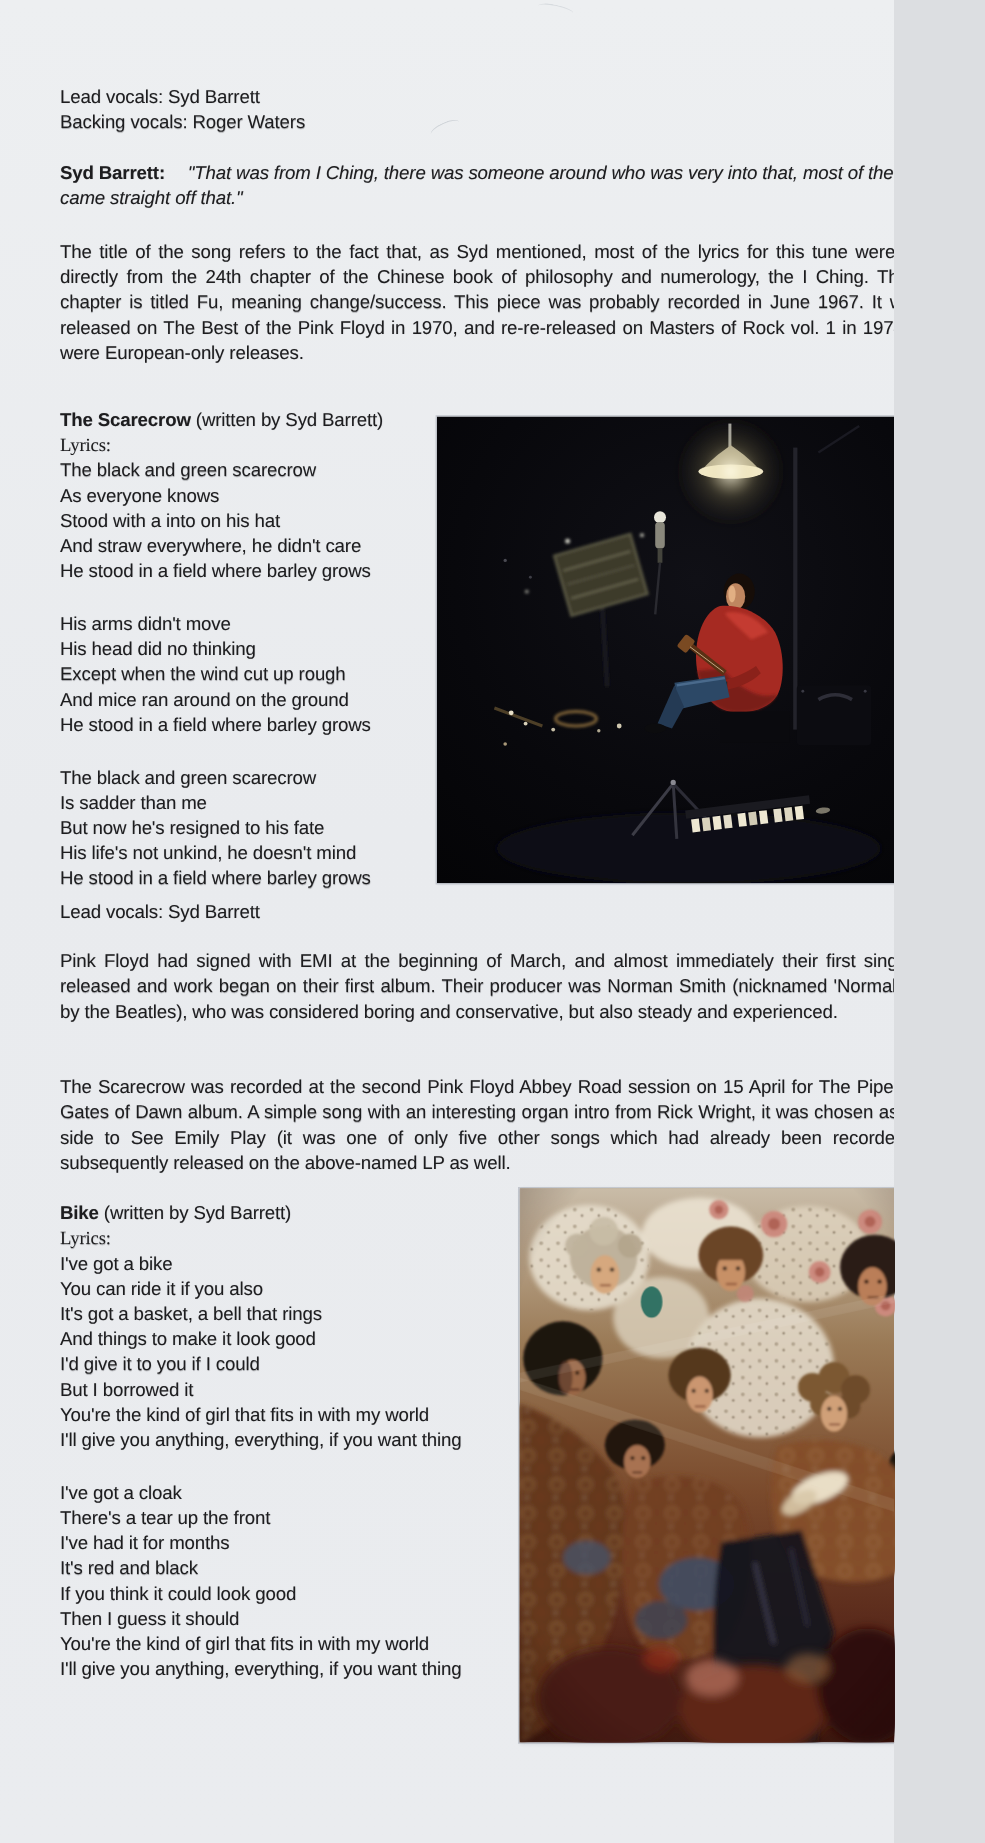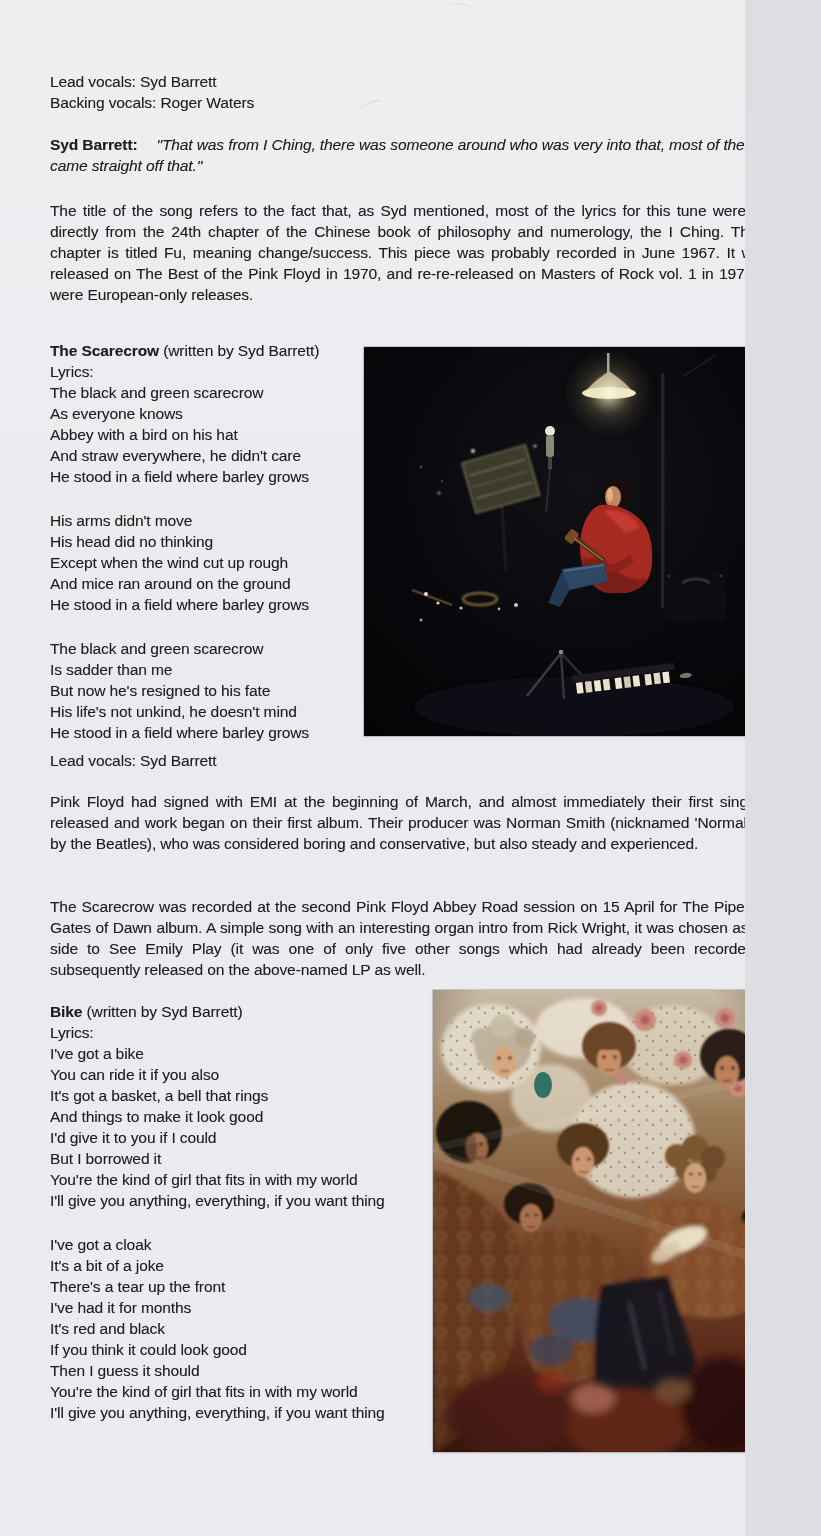--- a/index.html
+++ b/index.html
@@ -12,21 +12,21 @@
     text-shadow:0.2px 0.2px 0.6px rgba(25,25,30,.32);
   }
   .abs{position:absolute;left:50px;margin:0;}
   .para{width:744px;text-align:justify;}
   .quote{width:752px;}
   .quote b{margin-right:19px;}
   .quote i{font-style:italic;}
   .heading b{font-weight:700;}
   .verse{margin:0 0 23px 0;}
   .verse:last-child{margin-bottom:0;}
-  .lyrics-label{margin:0;}
+  .lyrics-label{margin:0;font-family:Liberation Serif, serif;}
   .photo{position:absolute;outline:1px solid rgba(110,120,135,.3);box-shadow:0 1px 3px rgba(40,50,70,.14);}
   .photo svg{display:block;}
   .crease{position:absolute;border-top:1px solid #9aa2ac;border-radius:50%;opacity:.35;}
   .crease-a{left:358px;top:102px;width:26px;height:9px;transform:rotate(-24deg);}
   .crease-b{left:448px;top:4px;width:30px;height:7px;transform:rotate(12deg);opacity:.25;}
 </style>
 </head>
 <body>
 
 <div class="page">
@@ -42,21 +42,21 @@
   <p class="abs quote" style="top:134px"><b>Syd Barrett:</b><i>"That was from I Ching, there was someone around who was very into that, most of the words came straight off that."</i></p>
 
   <p class="abs para" style="top:200px">The title of the song refers to the fact that, as Syd mentioned, most of the lyrics for this tune were drawn directly from the 24th chapter of the Chinese book of philosophy and numerology, the I Ching. The 24th chapter is titled Fu, meaning change/success. This piece was probably recorded in June 1967. It was re-released on The Best of the Pink Floyd in 1970, and re-re-released on Masters of Rock vol. 1 in 1974. Both were European-only releases.</p>
 
   <section class="abs" style="top:340px;width:322px">
     <div class="heading"><b>The Scarecrow</b><span> (written by Syd Barrett)</span></div>
     <div class="lyrics-label">Lyrics:</div>
     <div class="verse">
         <div>The black and green scarecrow</div>
         <div>As everyone knows</div>
-        <div>Abbey with a bird on his hat</div>
+        <div>Stood with a into on his hat</div>
         <div>And straw everywhere, he didn't care</div>
         <div>He stood in a field where barley grows</div>
       </div>
     <div class="verse">
         <div>His arms didn't move</div>
         <div>His head did no thinking</div>
         <div>Except when the wind cut up rough</div>
         <div>And mice ran around on the ground</div>
         <div>He stood in a field where barley grows</div>
       </div>
@@ -193,21 +193,20 @@
         <div>You can ride it if you also</div>
         <div>It's got a basket, a bell that rings</div>
         <div>And things to make it look good</div>
         <div>I'd give it to you if I could</div>
         <div>But I borrowed it</div>
         <div>You're the kind of girl that fits in with my world</div>
         <div>I'll give you anything, everything, if you want thing</div>
       </div>
     <div class="verse">
         <div>I've got a cloak</div>
-        <div>It's a bit of a joke</div>
         <div>There's a tear up the front</div>
         <div>I've had it for months</div>
         <div>It's red and black</div>
         <div>If you think it could look good</div>
         <div>Then I guess it should</div>
         <div>You're the kind of girl that fits in with my world</div>
         <div>I'll give you anything, everything, if you want thing</div>
       </div>
   </section>
 

